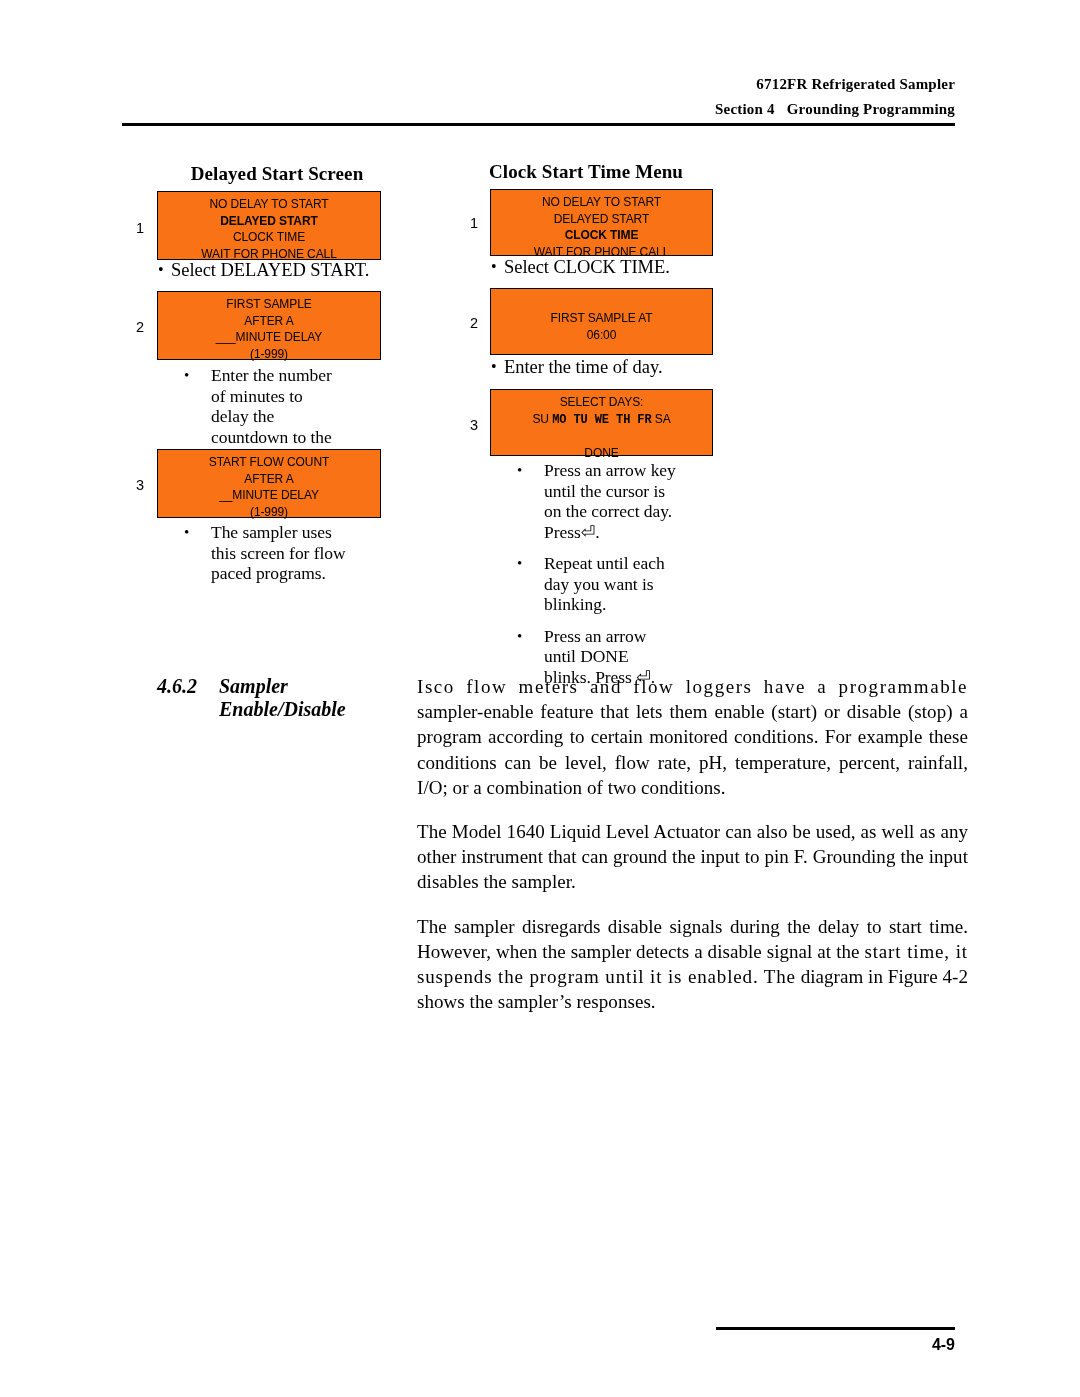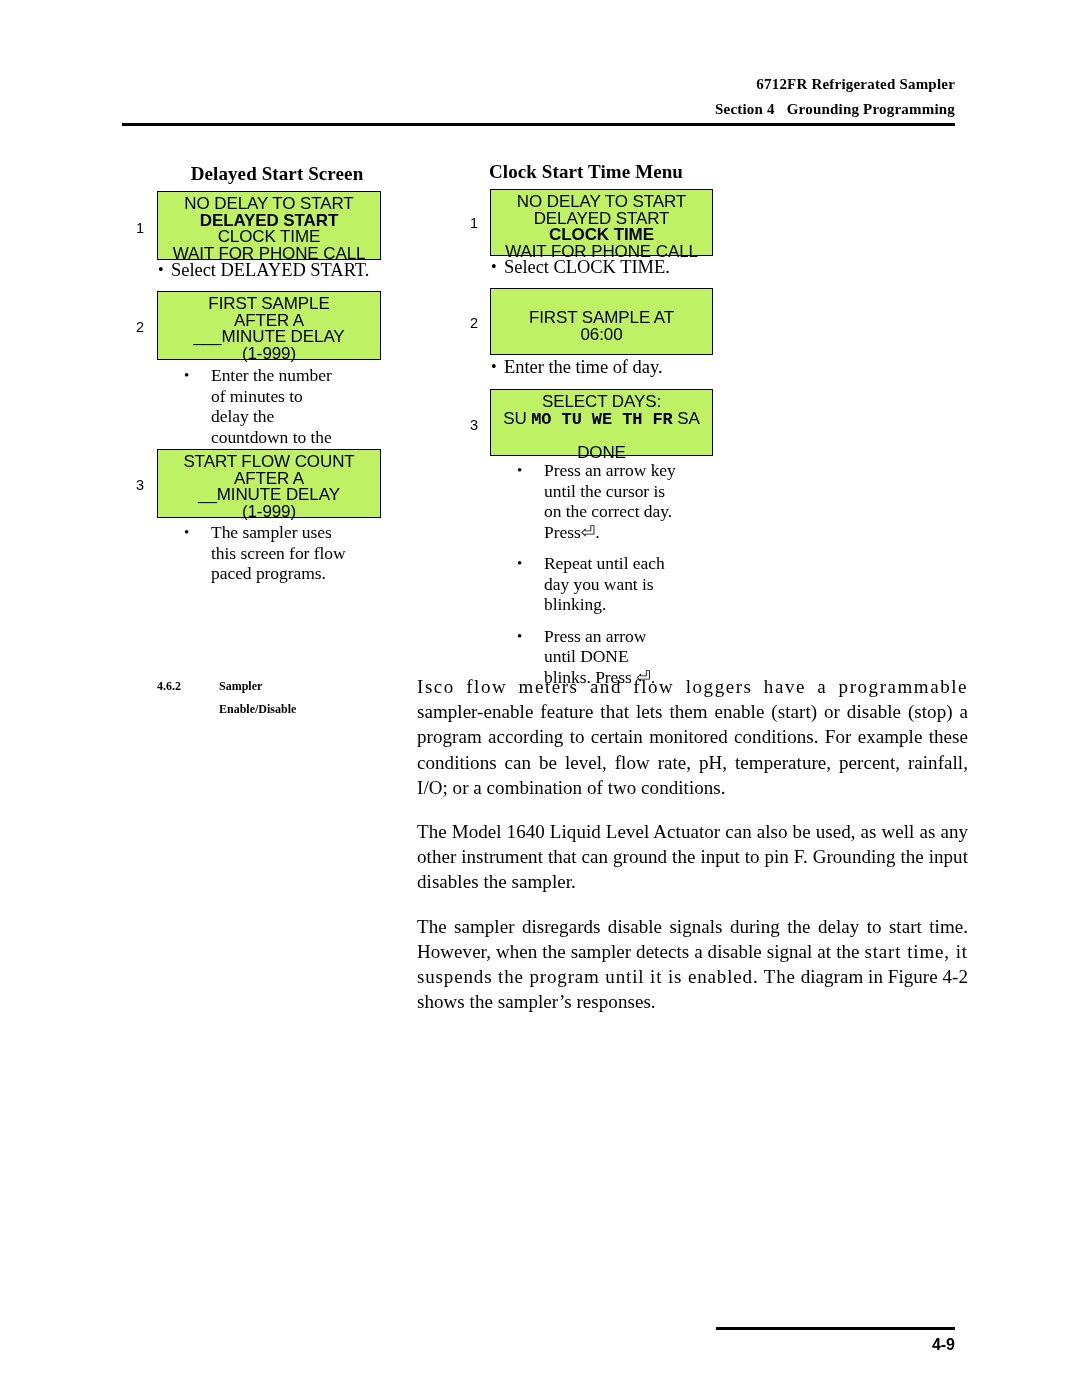--- a/index.html
+++ b/index.html
@@ -57,23 +57,23 @@
     position: absolute;
     font-family: "Liberation Sans", "DejaVu Sans", sans-serif;
     font-size: 14.5px;
     line-height: 14.5px;
     color: #000;
   }
   .lcd {
     position: absolute;
     border: 1.3px solid #000;
     box-sizing: border-box;
-    background: #bef264;
+    background: #f97316;
     font-family: "Liberation Sans", "DejaVu Sans", sans-serif;
-    font-size: 17px;
+    font-size: 12px;
     line-height: 16.6px;
     text-align: center;
     padding-top: 4px;
     letter-spacing: -0.1px;
   }
   .lcd .ln { display: block; white-space: pre; }
   .lcd .ln.b { font-weight: bold; }
   .lcd .ln.spacer { visibility: hidden; }
   .lcd .b-inline { font-weight: bold; font-family: Liberation Mono, monospace; }
 
@@ -108,22 +108,23 @@
   .blist.indent li:last-child { margin-bottom: 0; }
   .blist.indent li .bdot { left: 4px; }
 
   
   #section-heading {
     position: absolute;
     left: 157px;
     top: 675px;
     width: 240px;
     font-weight: bold;
-    font-size: 12px;
+    font-size: 20px;
     line-height: 23px;
+    font-style: italic;
   }
   #section-heading .sh-num {
     display: inline-block;
     width: 62px;
   }
   #section-heading .sh-title-2 {
     display: block;
     margin-left: 62px;
   }
 

